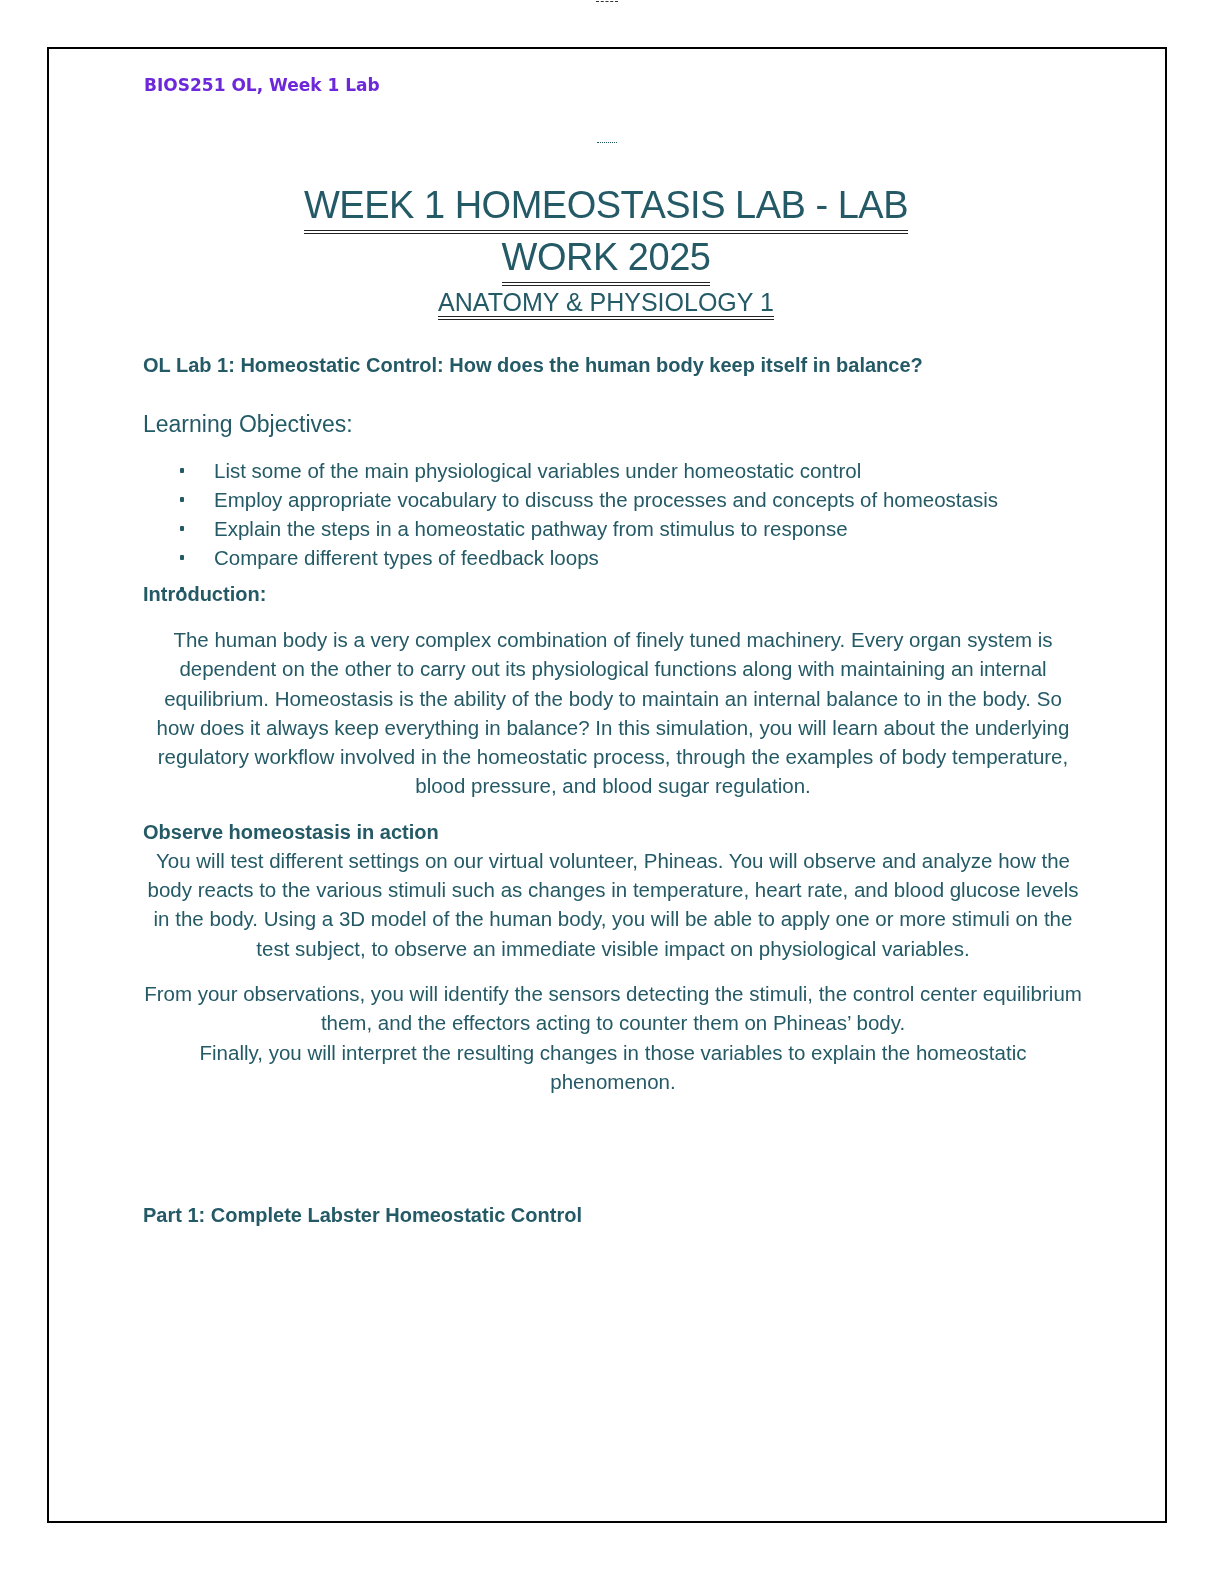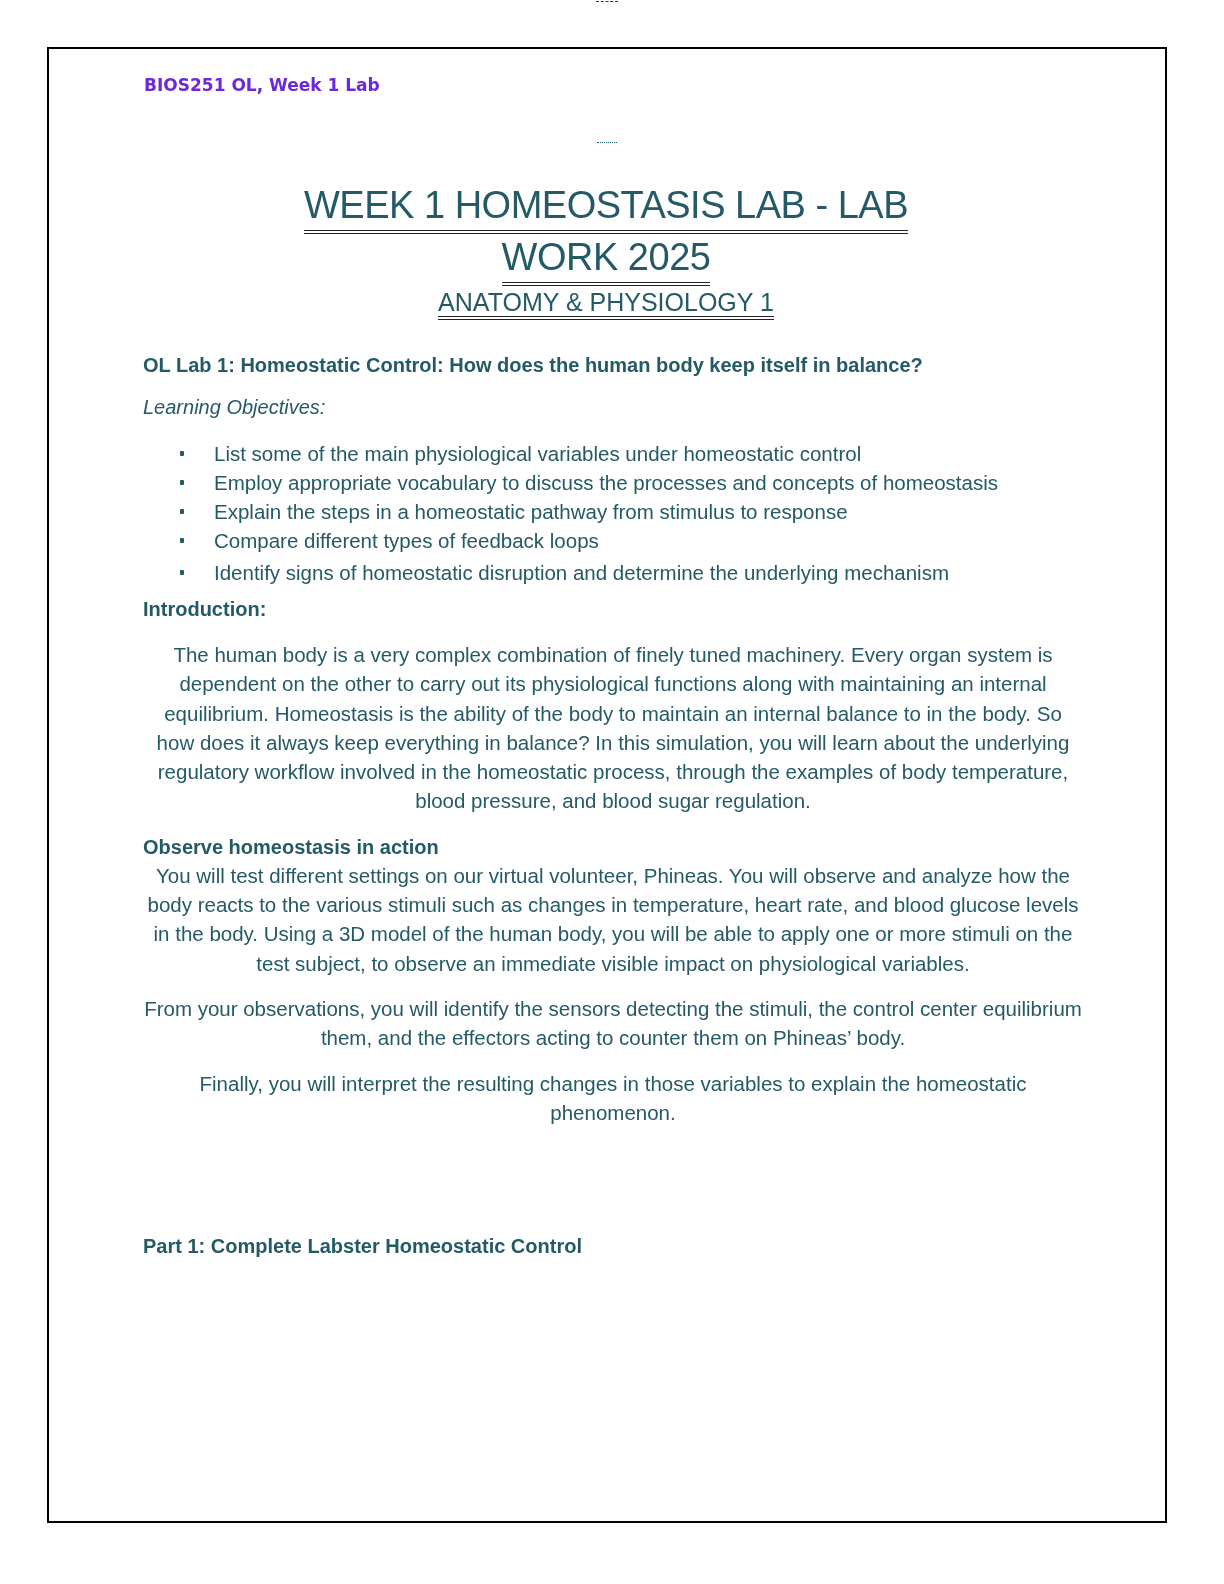--- a/index.html
+++ b/index.html
@@ -82,24 +82,23 @@
       width: 940px;
     }
     .lab-heading {
       font-weight: bold;
       font-size: 20px;
       margin: 0;
       line-height: 30px;
       white-space: nowrap;
     }
     .objectives-label {
-      font-size: 20px;
-      margin: 12px 0 0 0;
+      font-size: 23px;
+      margin: 29px 0 0 0;
       line-height: 30px;
-      font-style: italic;
     }
     ul.objectives {
       list-style: none;
       margin: 20px 0 0 0;
       padding: 0;
     }
     ul.objectives li {
       position: relative;
       padding-left: 71px;
       font-size: 20.5px;
@@ -128,21 +127,21 @@
       font-size: 20.5px;
       line-height: 29.3px;
       margin: 0;
       text-align: center;
     }
     .intro-heading { margin-top: 11px; }
     .intro-para { margin-top: 17px; }
     .observe-heading { margin-top: 17px; }
     .observe-para { }
     .from-para { margin-top: 16px; }
-    .finally-para { margin-top: 16px; }
+    .finally-para { }
     .part-heading { margin-top: 105px; }
   </style>
 </head>
 <body>
 
 <div class="top-mark"></div>
 
 <div class="page-border"></div>
 
 <div class="header-text">BIOS251 OL, Week 1 Lab</div>
@@ -178,21 +177,20 @@
     <li>
       <span class="bullet"></span>
       <span>Explain the steps in a homeostatic pathway from stimulus to response</span>
     </li>
     <li>
       <span class="bullet"></span>
       <span>Compare different types of feedback loops</span>
     </li>
     <li>
       <span class="bullet"></span>
-      <span>Identify signs of homeostatic disruption and determine the underlying mechanism</span>
     </li>
   </ul>
 
   <p class="section-heading intro-heading">Introduction:</p>
   <p class="para intro-para">The human body is a very complex combination of finely tuned machinery. Every organ system is dependent on the other to carry out its physiological functions along with maintaining an internal equilibrium. Homeostasis is the ability of the body to maintain an internal balance to in the body. So how does it always keep everything in balance? In this simulation, you will learn about the underlying regulatory workflow involved in the homeostatic process, through the examples of body temperature, blood pressure, and blood sugar regulation.</p>
 
   <p class="section-heading observe-heading">Observe homeostasis in action</p>
   <p class="para observe-para">You will test different settings on our virtual volunteer, Phineas. You will observe and analyze how the body reacts to the various stimuli such as changes in temperature, heart rate, and blood glucose levels in the body. Using a 3D model of the human body, you will be able to apply one or more stimuli on the test subject, to observe an immediate visible impact on physiological variables.</p>
   <p class="para from-para">From your observations, you will identify the sensors detecting the stimuli, the control center equilibrium them, and the effectors acting to counter them on Phineas’ body.</p>
   <p class="para finally-para">Finally, you will interpret the resulting changes in those variables to explain the homeostatic phenomenon.</p>

